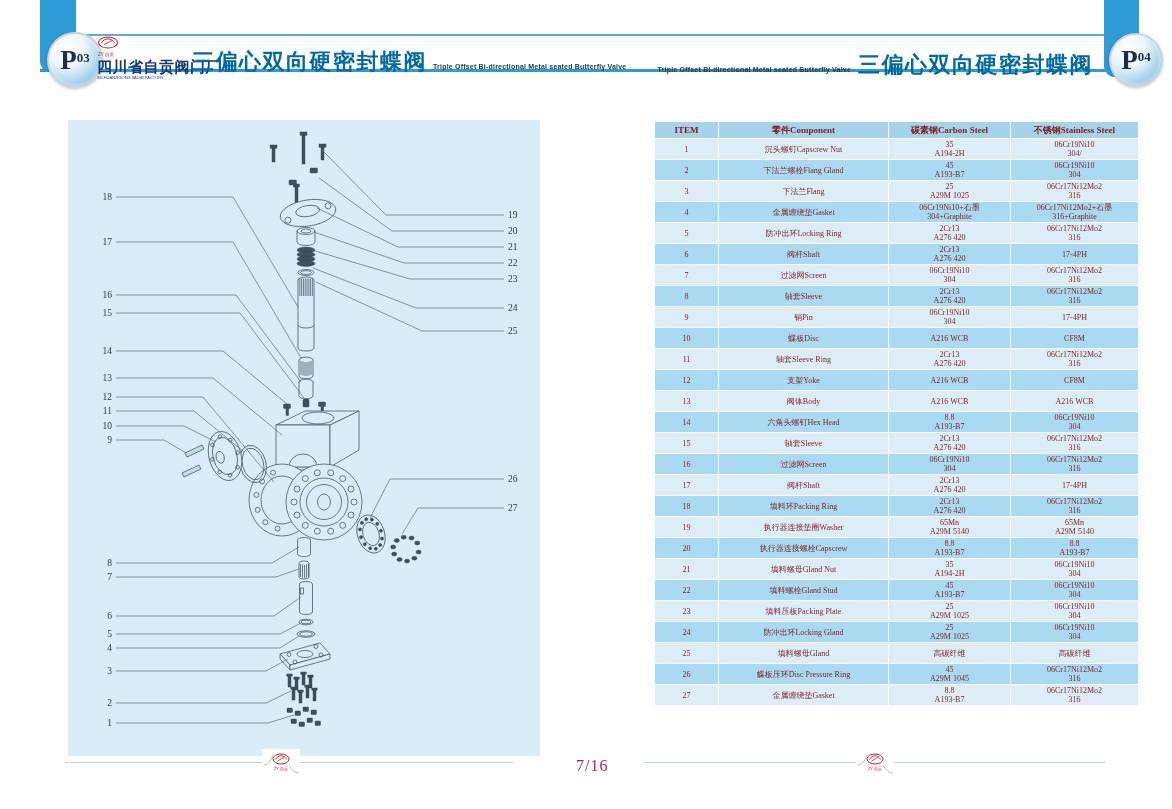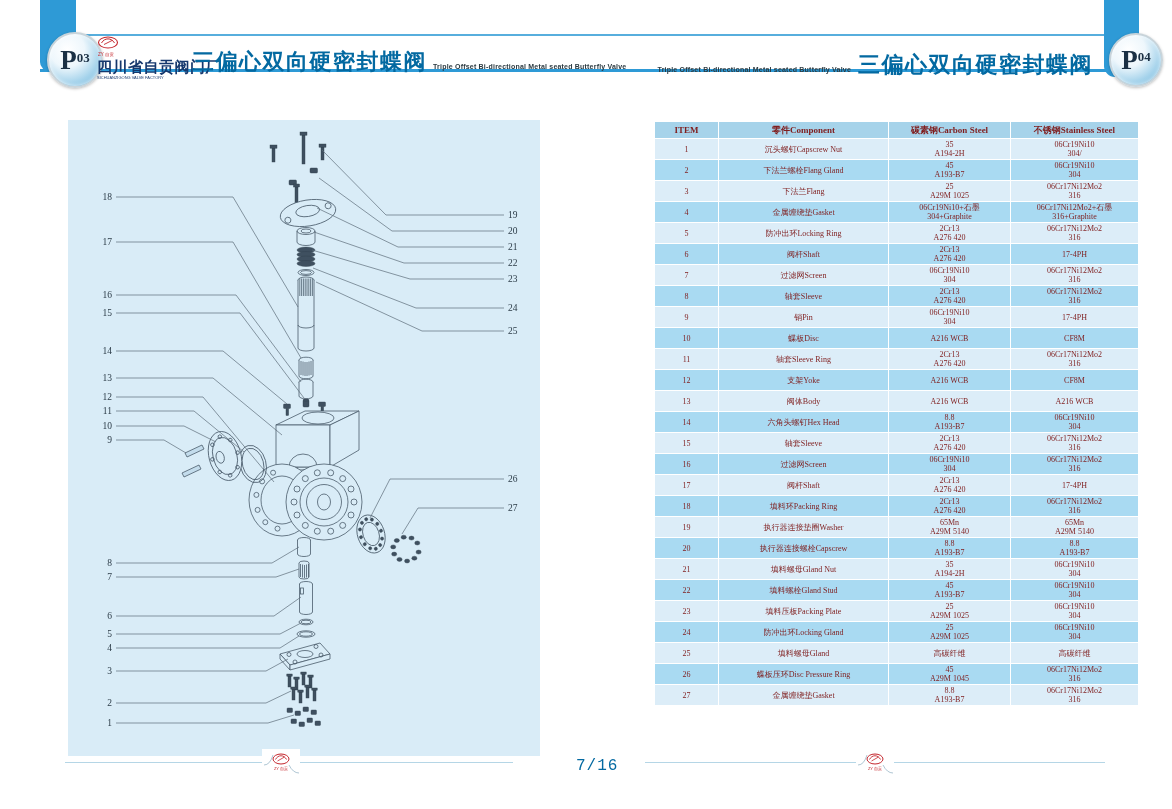--- a/index.html
+++ b/index.html
@@ -52,22 +52,22 @@
   tr.odd td{background:#dcedf8;}
   tr.even td{background:#a9daf2;}
 
   
   .footer-line{position:absolute;top:762px;height:1.2px;background:#b5d6e6;}
   .footer-line-left{left:65px;width:448px;}
   .footer-line-right{left:645px;width:460px;}
   .footer-logo{position:absolute;top:749px;width:38px;height:28px;background:#ffffff;}
   .footer-logo-left{left:262px;}
   .footer-logo-right{left:856px;}
-  .page-num{position:absolute;left:576px;top:757px;font-size:16px;color:#0369a1;letter-spacing:1px;
-            font-family:Liberation Mono, monospace;}
+  .page-num{position:absolute;left:576px;top:757px;font-size:16px;color:#be185d;letter-spacing:1px;
+            font-family:Liberation Serif, serif;}
 </style>
 </head>
 <body>
 
 <div class="page">
 
   <div class="rule-top"></div>
   <div class="rule-bottom"></div>
   <div class="tab tab-left"></div>
   <div class="tab tab-right"></div>

